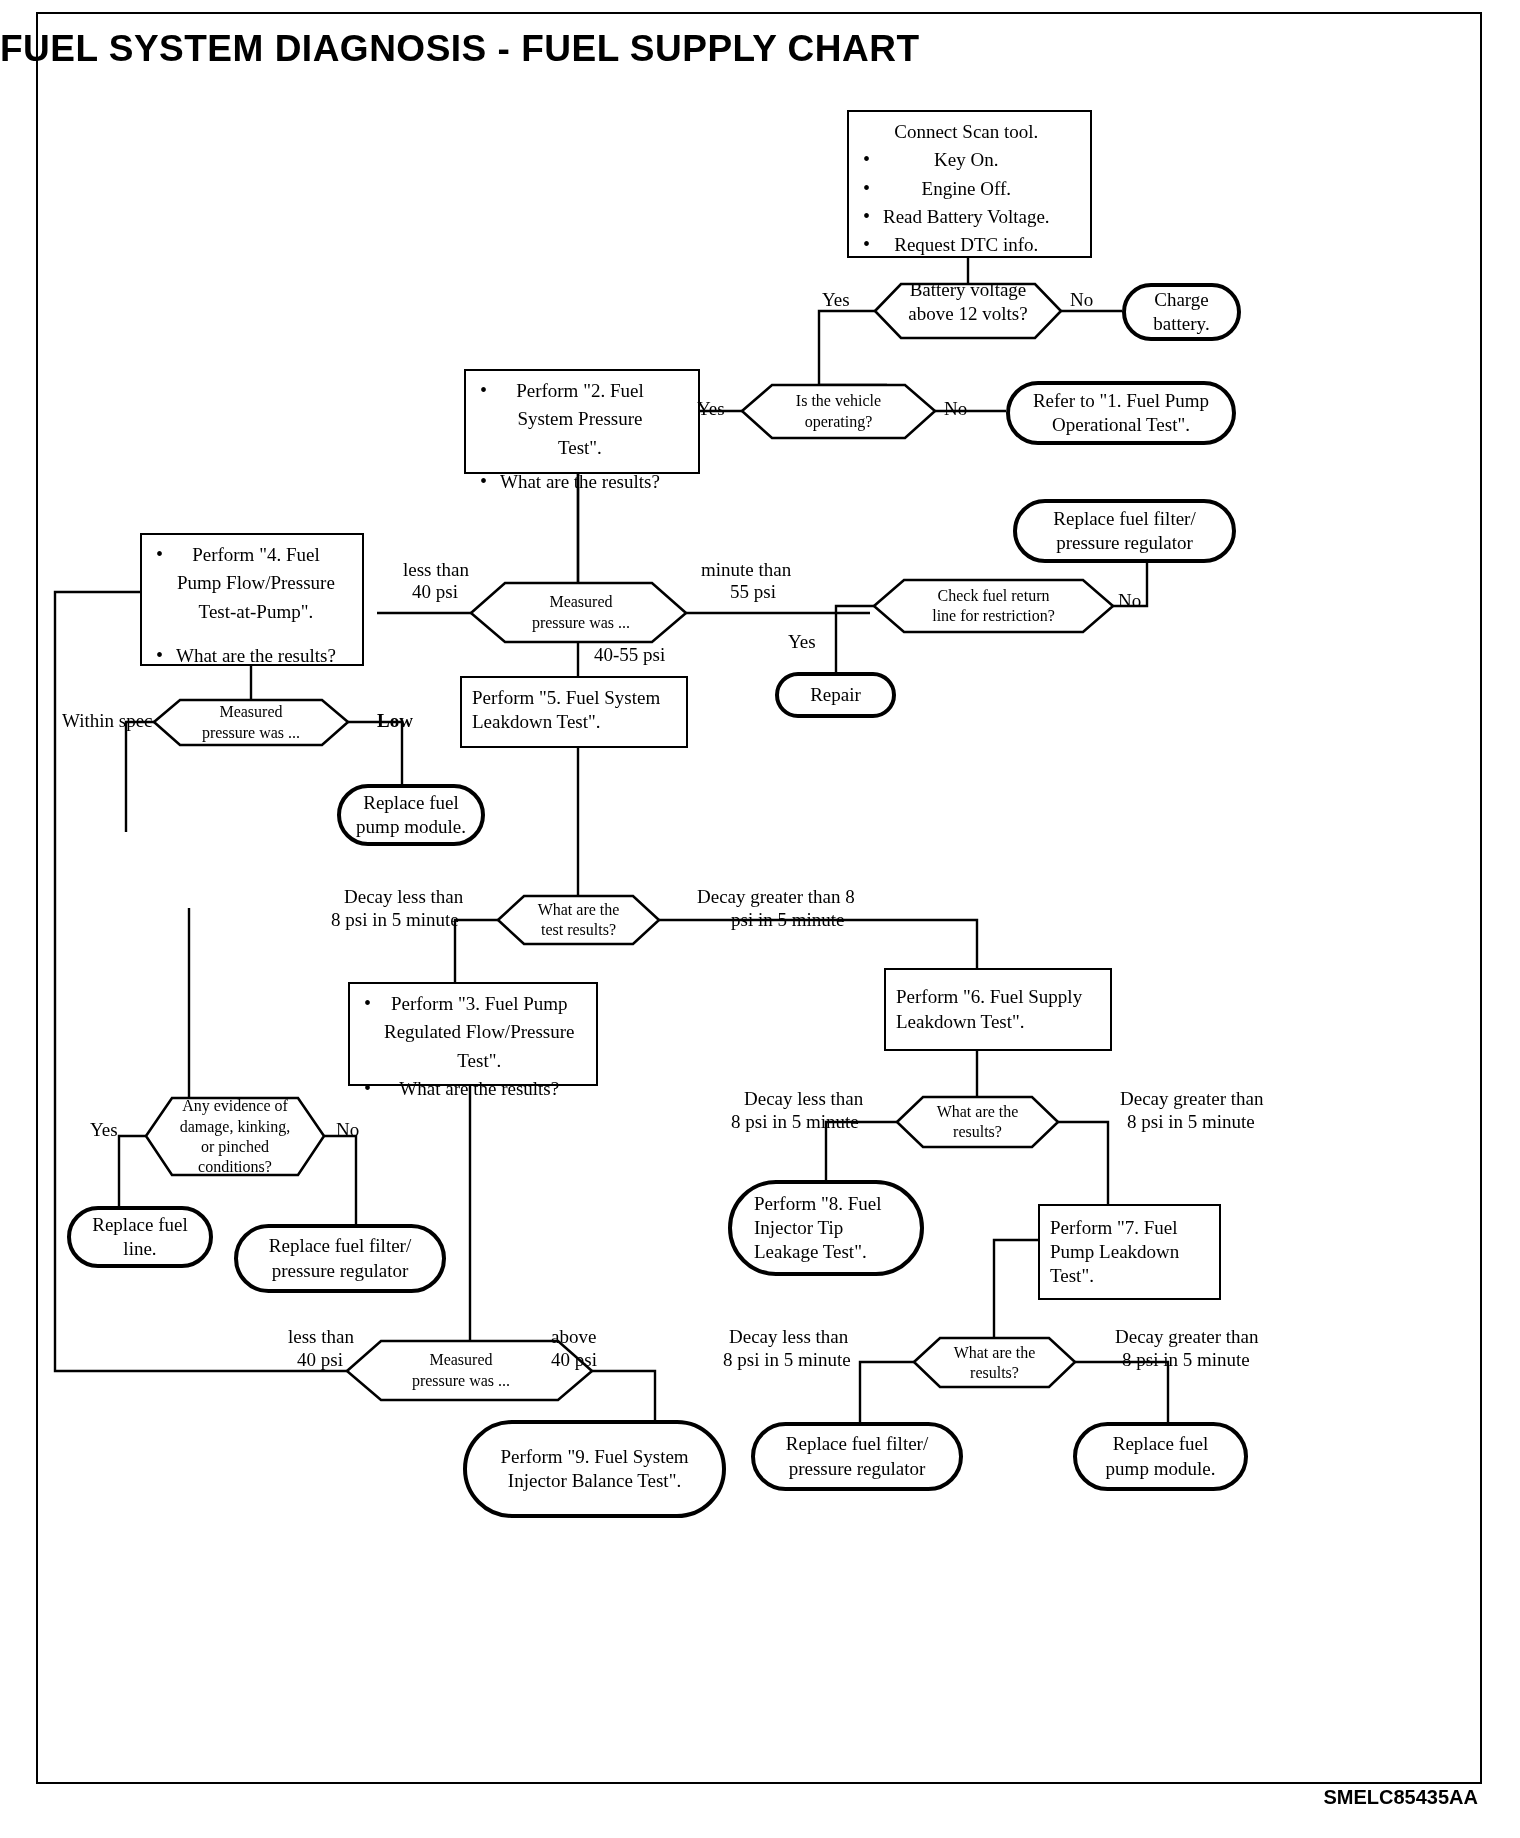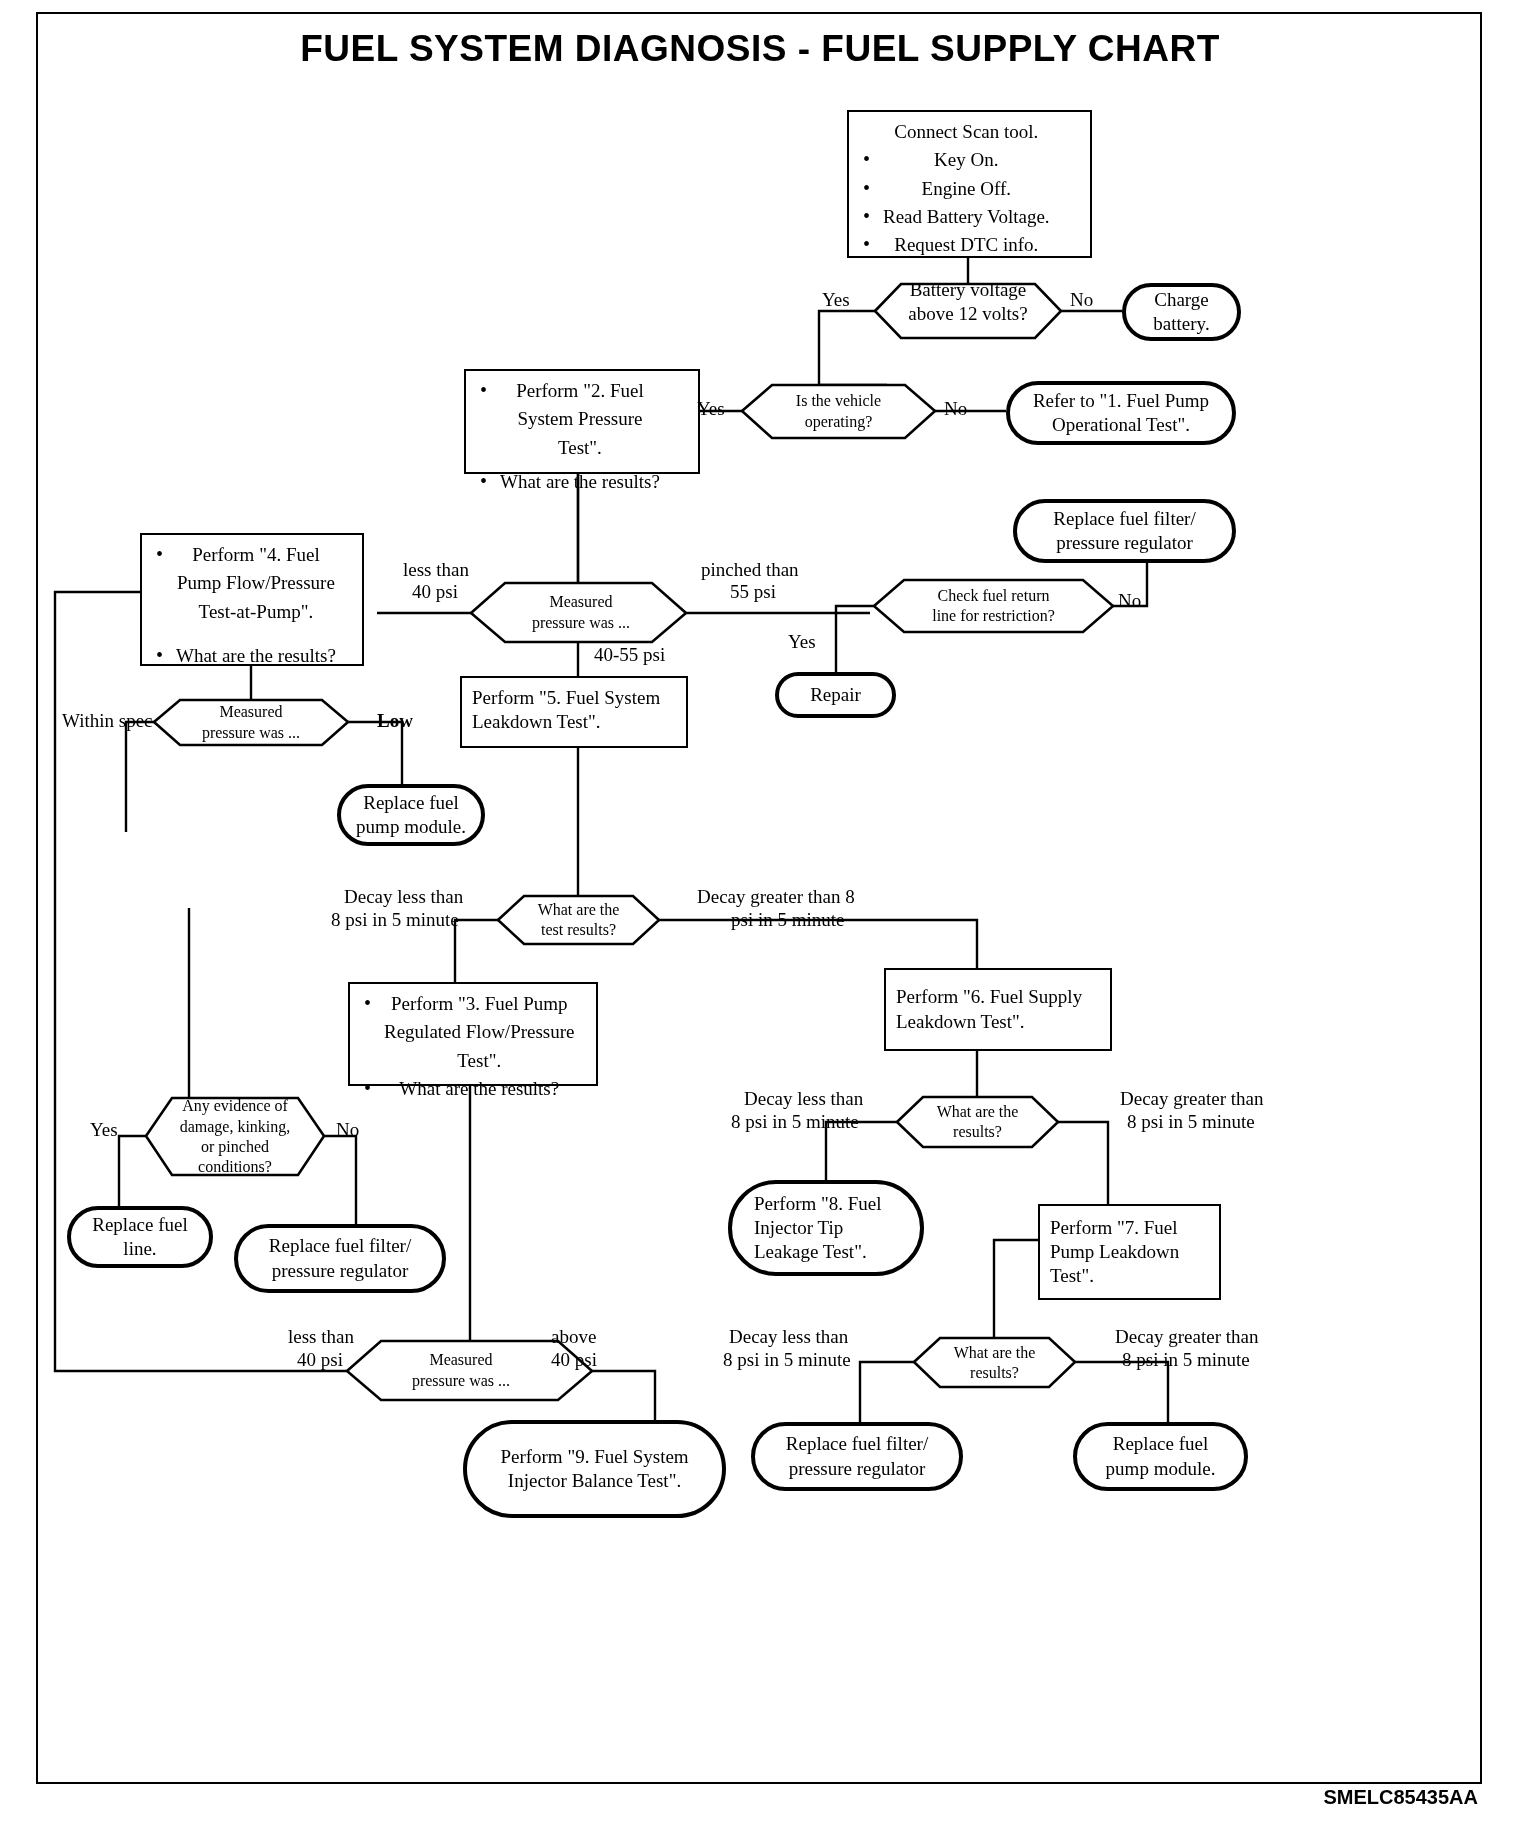--- a/index.html
+++ b/index.html
@@ -2,21 +2,21 @@
 <html><head>
 <meta charset="utf-8">
 <style>
   html,body{margin:0;padding:0;background:#ffffff;}
   body{font-family:"Liberation Serif", serif;}
   #page{position:relative;width:1520px;height:1838px;background:#fff;overflow:hidden;}
 
   
   #frame{position:absolute;left:36px;top:12px;width:1442px;height:1768px;border:2px solid #000;}
 
-  #title{position:absolute;left:0;top:28px;width:1520px;text-align:center;
+  #title{position:absolute;left:0;top:28px;width:1520px;
          font-family:"Liberation Sans", sans-serif;font-weight:700;font-size:37px;
          letter-spacing:0.5px;color:#000;}
 
   #footer{position:absolute;right:42px;top:1786px;font-family:"Liberation Sans", sans-serif;
           font-size:20px;font-weight:600;color:#000;}
 
   svg#wires{position:absolute;left:0;top:0;width:1520px;height:1838px;pointer-events:none;}
   svg#wires line, svg#wires polyline, svg#wires path{stroke:#000;stroke-width:2.4;fill:none;}
 
   
@@ -347,21 +347,21 @@
   </div>
 
   <div class="elab" style="left:822px;top:288px;">Yes</div>
   <div class="elab" style="left:1070px;top:288px;">No</div>
   <div class="elab" style="left:697px;top:397px;">Yes</div>
   <div class="elab" style="left:944px;top:397px;">No</div>
 
   <div class="elab" style="left:403px;top:558px;">less than</div>
   <div class="elab" style="left:412px;top:580px;">40 psi</div>
 
-  <div class="elab" style="left:701px;top:558px;">pinched than</div>
+  <div class="elab" style="left:701px;top:558px;">minute than</div>
   <div class="elab" style="left:730px;top:580px;">55 psi</div>
 
   <div class="elab" style="left:594px;top:643px;">40-55 psi</div>
 
   <div class="elab" style="left:788px;top:630px;">Yes</div>
   <div class="elab" style="left:1118px;top:589px;">No</div>
 
   <div class="elab" style="left:62px;top:709px;">Within spec</div>
   <div class="elab" style="left:377px;top:709px;font-weight:bold;">Low</div>
 

